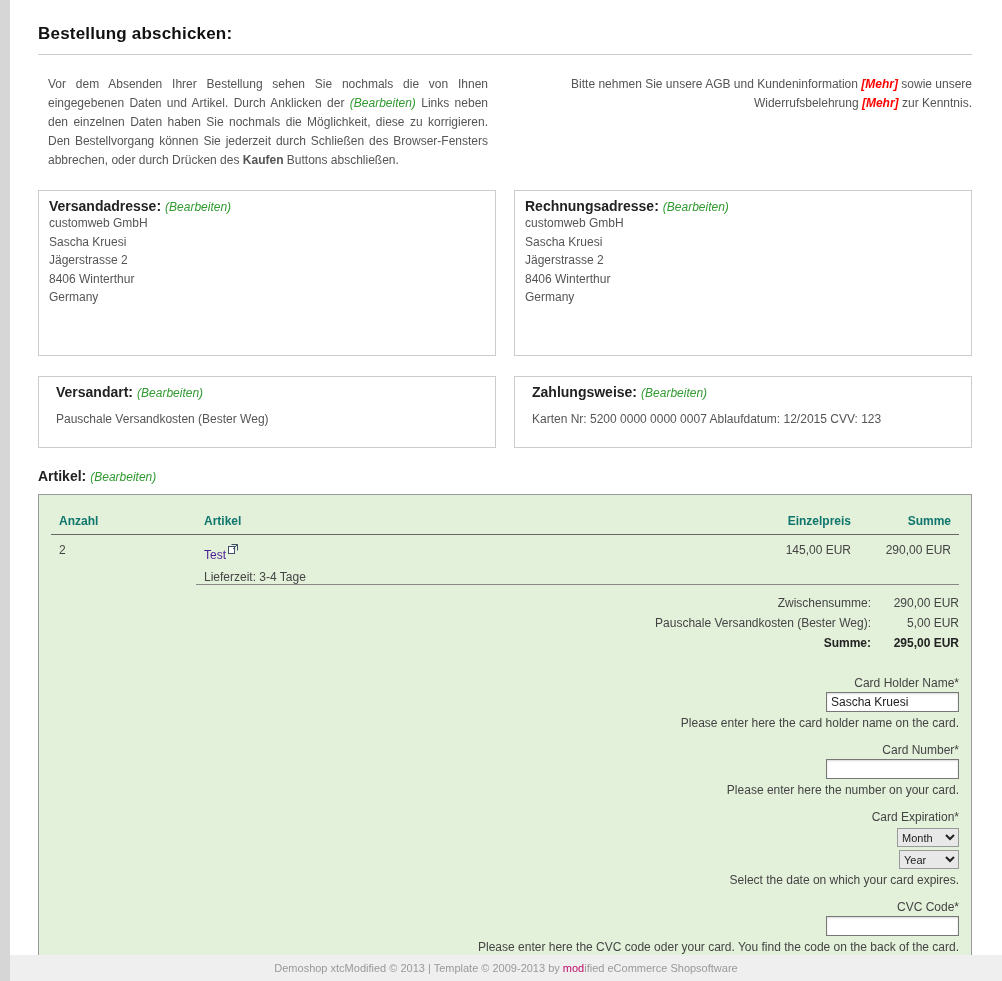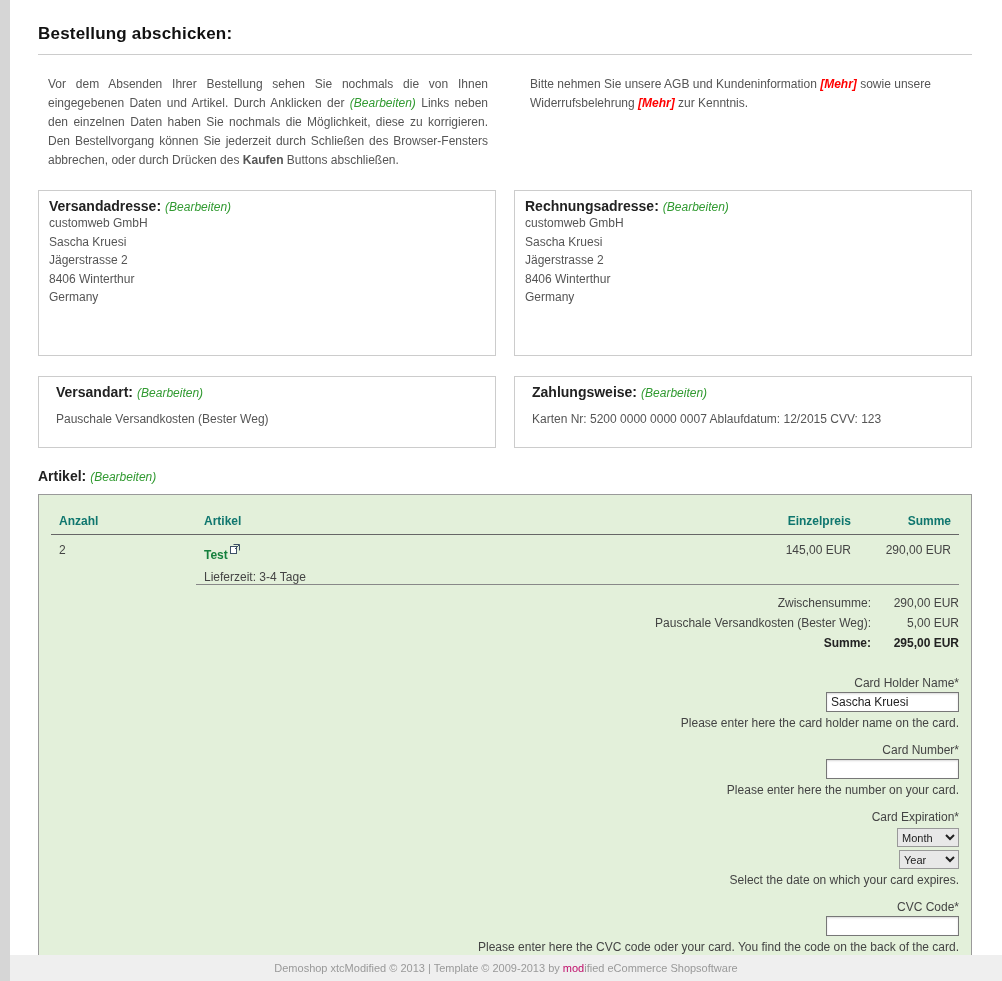--- a/index.html
+++ b/index.html
@@ -20,21 +20,21 @@
 
   h1.page-title{
     margin:0;padding-top:24px;font-size:17px;font-weight:bold;color:#111;
     letter-spacing:0.2px;
   }
   .title-rule{border:none;border-top:1px solid #cccccc;margin:10px 0 0 0;}
 
   .intro-row{display:flex;gap:34px;margin-top:20px;}
   .intro-col{flex:1;}
   .intro-col p{margin:0;padding:0 0 0 10px;line-height:19px;text-align:justify;color:#555;}
-  .intro-col.right p{text-align:left;padding-left:8px;}
+  .intro-col.right p{text-align:right;padding-left:8px;}
   .edit-link{color:var(--green-edit,#319a31);font-style:italic;text-decoration:none;}
   .mehr-link{color:var(--red-mehr,#f00);font-style:italic;font-weight:bold;text-decoration:none;}
   .bold{font-weight:bold;}
 
   .box-row{display:flex;gap:18px;margin-top:20px;}
   .box{
     flex:1;border:1px solid var(--box-border,#ccc);background:#fff;
     padding:7px 10px 10px 10px;
   }
   .box.tall{height:166px;}
@@ -55,21 +55,21 @@
   table.items{width:100%;border-collapse:collapse;}
   table.items th{
     text-align:left;font-size:12px;color:#0f766e;padding:9px 8px 6px 8px;
     border-bottom:1px solid #666;
   }
   table.items th.num,table.items td.num{text-align:right;}
   table.items td{padding:8px 8px 0 8px;color:#444;vertical-align:top;}
   td.qty{width:145px;}
   th.price,td.price{width:115px;}
   th.sum,td.sum{width:100px;}
-  .item-name{font-weight:bold;color:#15803d;text-decoration:none;}
+  .item-name{font-weight:normal;color:#4c1d95;text-decoration:none;}
   .ext-icon{margin-left:2px;vertical-align:super;}
   td.delivery{color:#888;padding:2px 8px 9px 8px;border-bottom:1px solid #888;}
 
   .totals{margin-top:8px;}
   .totals-row{display:flex;justify-content:flex-end;line-height:20px;color:#444;}
   .totals-row .t-label{text-align:right;}
   .totals-row .t-value{width:88px;text-align:right;}
   .totals-row.grand{font-weight:bold;color:#222;}
 
   .card-form{margin-top:22px;text-align:right;color:#444;}

